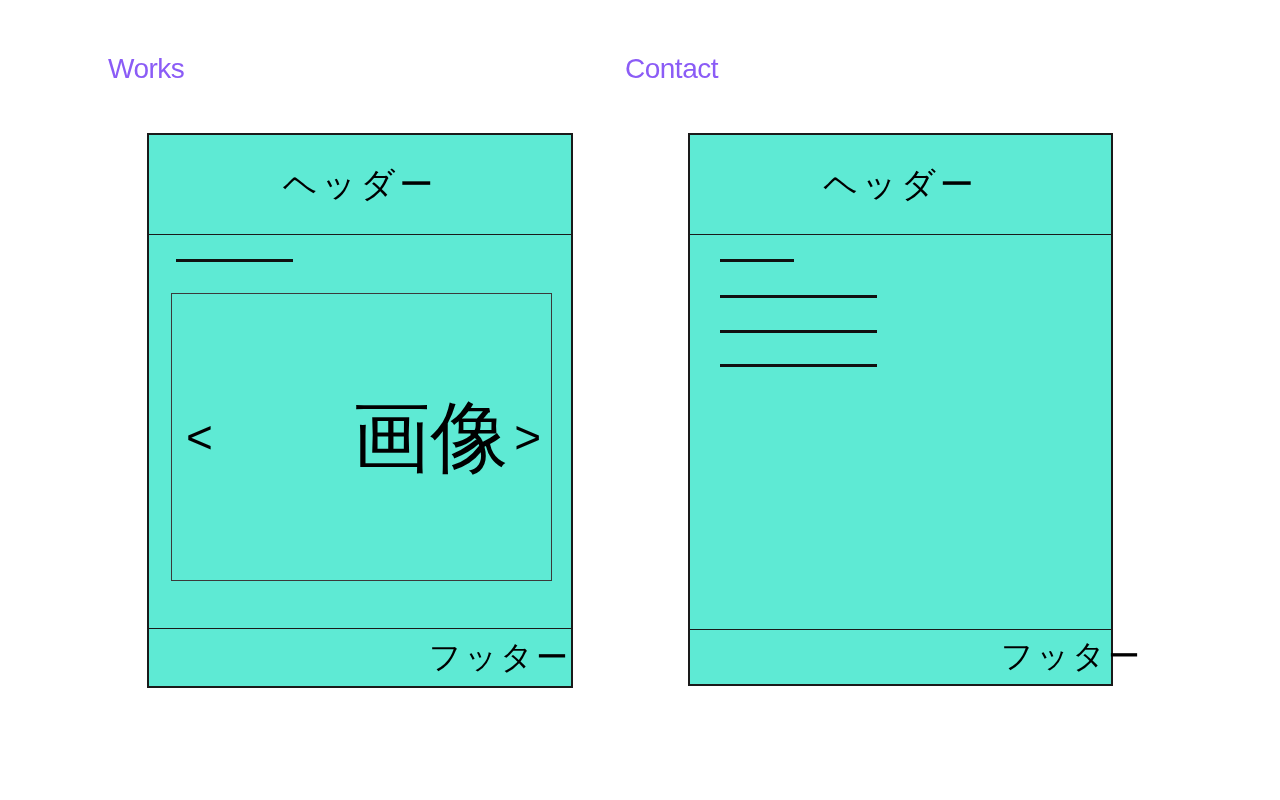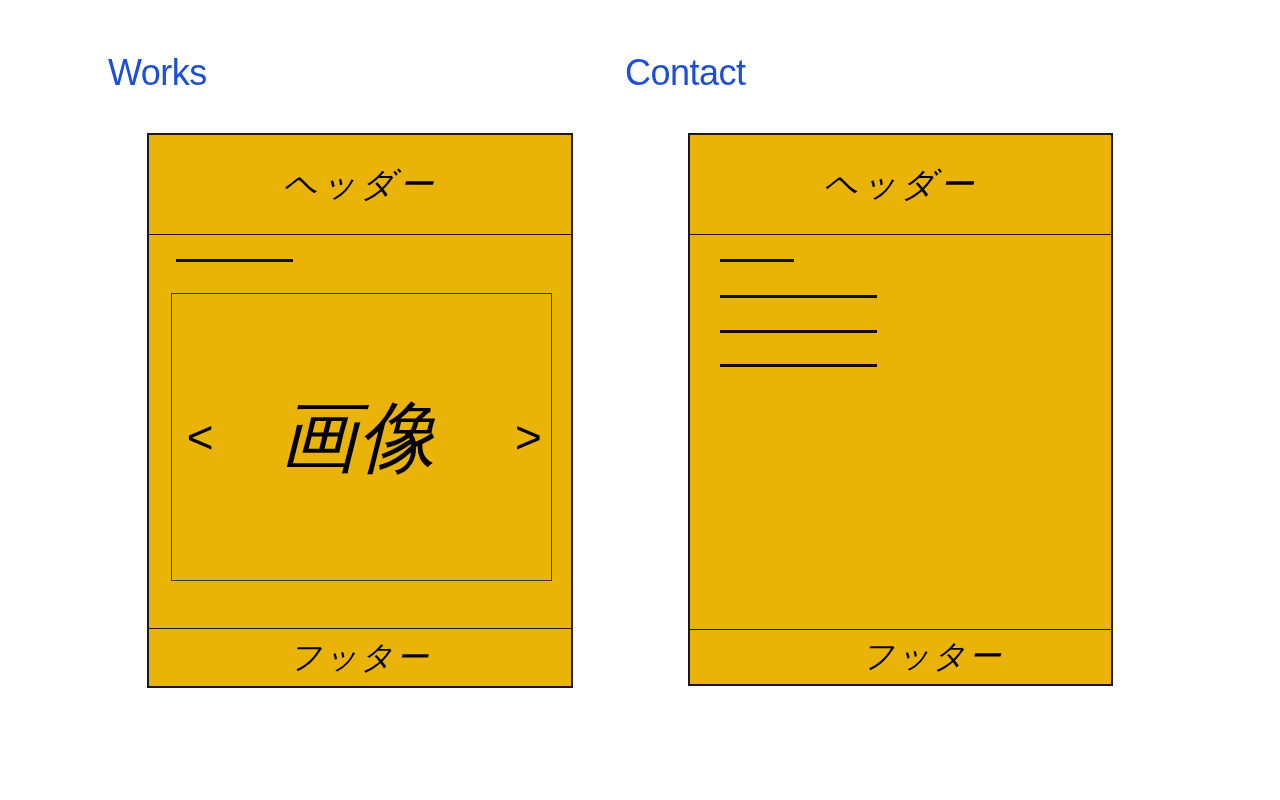--- a/index.html
+++ b/index.html
@@ -6,33 +6,32 @@
   html, body {
     width: 1280px; height: 800px;
     background: #ffffff;
     font-family: "Liberation Sans", "DejaVu Sans", sans-serif;
     color: #000000;
     overflow: hidden;
     position: relative;
   }
   .frame-label {
     position: absolute;
-    font-size: 36px;
+    font-size: 28px;
     line-height: 1;
-    color: #1d4ed8;
+    color: #8b5cf6;
     letter-spacing: -0.5px;
   }
   #works-label   { left: 108px; top: 55px; }
   #contact-label { left: 625px; top: 55px; text-align: center; }
 
   .device {
     position: absolute;
     border: 2px solid #1a1a1a;
-    background: #eab308;
-    font-style: italic;
+    background: #5eead4;
   }
   #works-device   { left: 147px; top: 133px; width: 426px; height: 555px; }
   #contact-device { left: 688px; top: 133px; width: 425px; height: 553px; }
 
   .device-header {
     height: 100px;
     border-bottom: 1.5px solid #1a1a1a;
     display: flex;
     align-items: center;
     justify-content: center;
@@ -46,21 +45,21 @@
   }
   #works-device .device-content   { bottom: 58px; }
   #contact-device .device-content { bottom: 55px; }
 
   .device-footer {
     position: absolute;
     left: 0; right: 0; bottom: 0;
     border-top: 1.5px solid #1a1a1a;
     display: flex;
     align-items: center;
-    justify-content: center;
+    justify-content: flex-end;
     font-size: 32px;
     letter-spacing: 3px;
   }
   #works-device .device-footer   { height: 58px; }
   #contact-device .device-footer { height: 55px; }
   #contact-device .device-footer .footer-text { transform: translateX(32px); }
 
   .placeholder-line {
     position: absolute;
     height: 2.5px;
@@ -80,21 +79,21 @@
     font-size: 46px;
     font-weight: 400;
     line-height: 1;
     color: #000;
     user-select: none;
   }
   .carousel-arrow.prev { margin-left: 14px; }
   .carousel-arrow.next { margin-right: 10px; }
   .image-label {
     flex: 1;
-    text-align: center;
+    text-align: right;
     font-size: 78px;
     line-height: 1;
     transform: translateX(-6px);
   }
   
   #contact-device .c-line-1 { left: 30px; top: 23px;  width: 74px; }
   #contact-device .c-line-2 { left: 30px; top: 59px;  width: 157px; }
   #contact-device .c-line-3 { left: 30px; top: 94px;  width: 157px; }
   #contact-device .c-line-4 { left: 30px; top: 128px; width: 157px; }
 </style>

